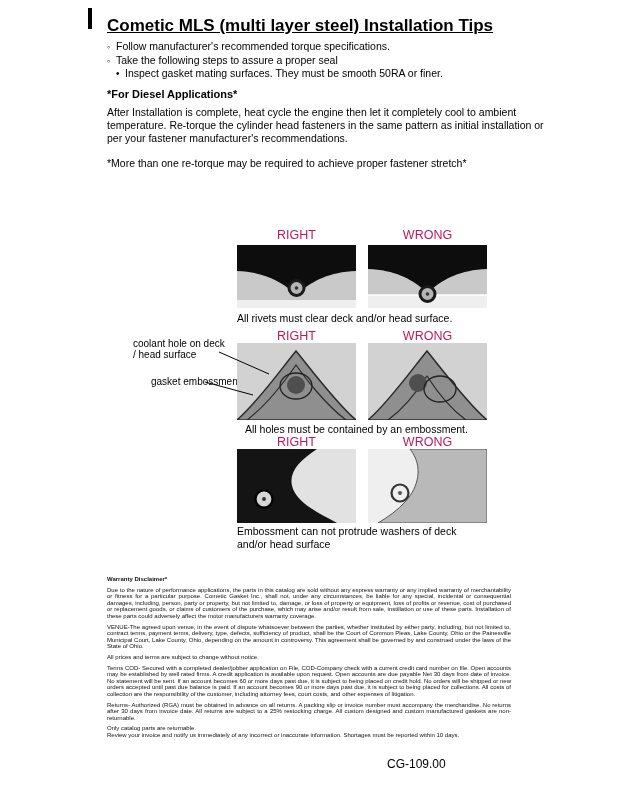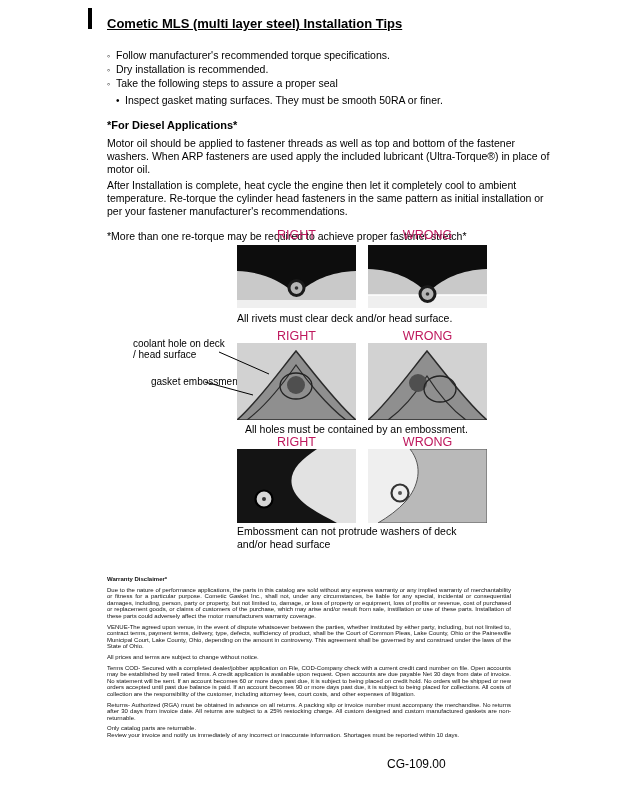--- a/index.html
+++ b/index.html
@@ -8,26 +8,26 @@
     position:relative;
     width:618px; height:800px;
     background:#ffffff;
     color:#000;
     font-family:"Liberation Sans","DejaVu Sans",sans-serif;
     overflow:hidden;
   }
   .corner-mark { position:absolute; left:88px; top:8px; width:4px; height:21px; background:#000; }
 
   .content { position:absolute; left:107px; top:16px; width:452px; }
-  h1.title { font-size:13px; font-weight:bold; text-decoration:underline; margin-bottom:18px; }
+  h1.title { font-size:17px; font-weight:bold; text-decoration:underline; margin-bottom:4px; }
 
   ul.l1 { list-style:none; margin-bottom:9px; }
   ul.l1 > li { font-size:10.5px; line-height:13px; }
   ul.l2 { list-style:none; margin-left:9px; }
-  ul.l2 > li { font-size:10.5px; line-height:18px; }
+  ul.l2 > li { font-size:10.5px; line-height:11px; }
   .b1 { display:inline-block; width:9px; font-size:9px; }
   .b2 { display:inline-block; width:9px; font-size:10px; }
 
   h2.diesel-h { font-size:11px; font-weight:bold; margin:6px 0 6px 0; }
   p.body-p { font-size:10.5px; line-height:13px; margin-bottom:12px; width:452px; }
   p.body-p.tight { margin-bottom:3px; }
 
   .diagrams { position:absolute; left:107px; top:228px; width:404px; height:335px; }
   .dg-label { position:absolute; width:119px; text-align:center; font-size:12.5px; color:#be185d; }
   .dg-img { position:absolute; width:119px; display:block; }
@@ -47,30 +47,28 @@
 <body>
 
 <div class="page">
   <div class="corner-mark"></div>
 
   <div class="content">
     <h1 class="title">Cometic MLS (multi layer steel) Installation Tips</h1>
 
     <ul class="l1">
       <li><span class="b1">◦</span><span>Follow manufacturer's recommended torque specifications.</span></li>
-      <li><span class="b1">◦</span><span>Dry installation is recommended.</span></li>
       <li><span class="b1">◦</span><span>Take the following steps to assure a proper seal</span>
         <ul class="l2">
           <li><span class="b2">•</span><span>Inspect gasket mating surfaces.  They must be smooth 50RA or finer.</span></li>
         </ul>
       </li>
     </ul>
 
     <h2 class="diesel-h">*For Diesel Applications*</h2>
-    <p class="body-p tight">Motor oil should be applied to fastener threads as well as top and bottom of the fastener washers. When ARP fasteners are used apply the included lubricant (Ultra-Torque®) in place of motor oil.</p>
     <p class="body-p">After Installation is complete, heat cycle the engine then let it completely cool to ambient temperature. Re-torque the cylinder head fasteners in the same pattern as initial installation or per your fastener manufacturer's recommendations.</p>
     <p class="body-p">*More than one re-torque may be required to achieve proper fastener stretch*</p>
   </div>
 
   <div class="diagrams">
 
     <div class="dg-label" style="left:130px; top:0;">RIGHT</div>
     <div class="dg-label" style="left:261px; top:0;">WRONG</div>
     <svg class="dg-img" style="left:130px; top:17px;" width="119" height="63" viewBox="0 0 119 63">
       <rect width="119" height="63" fill="#c9c9c9"></rect>

